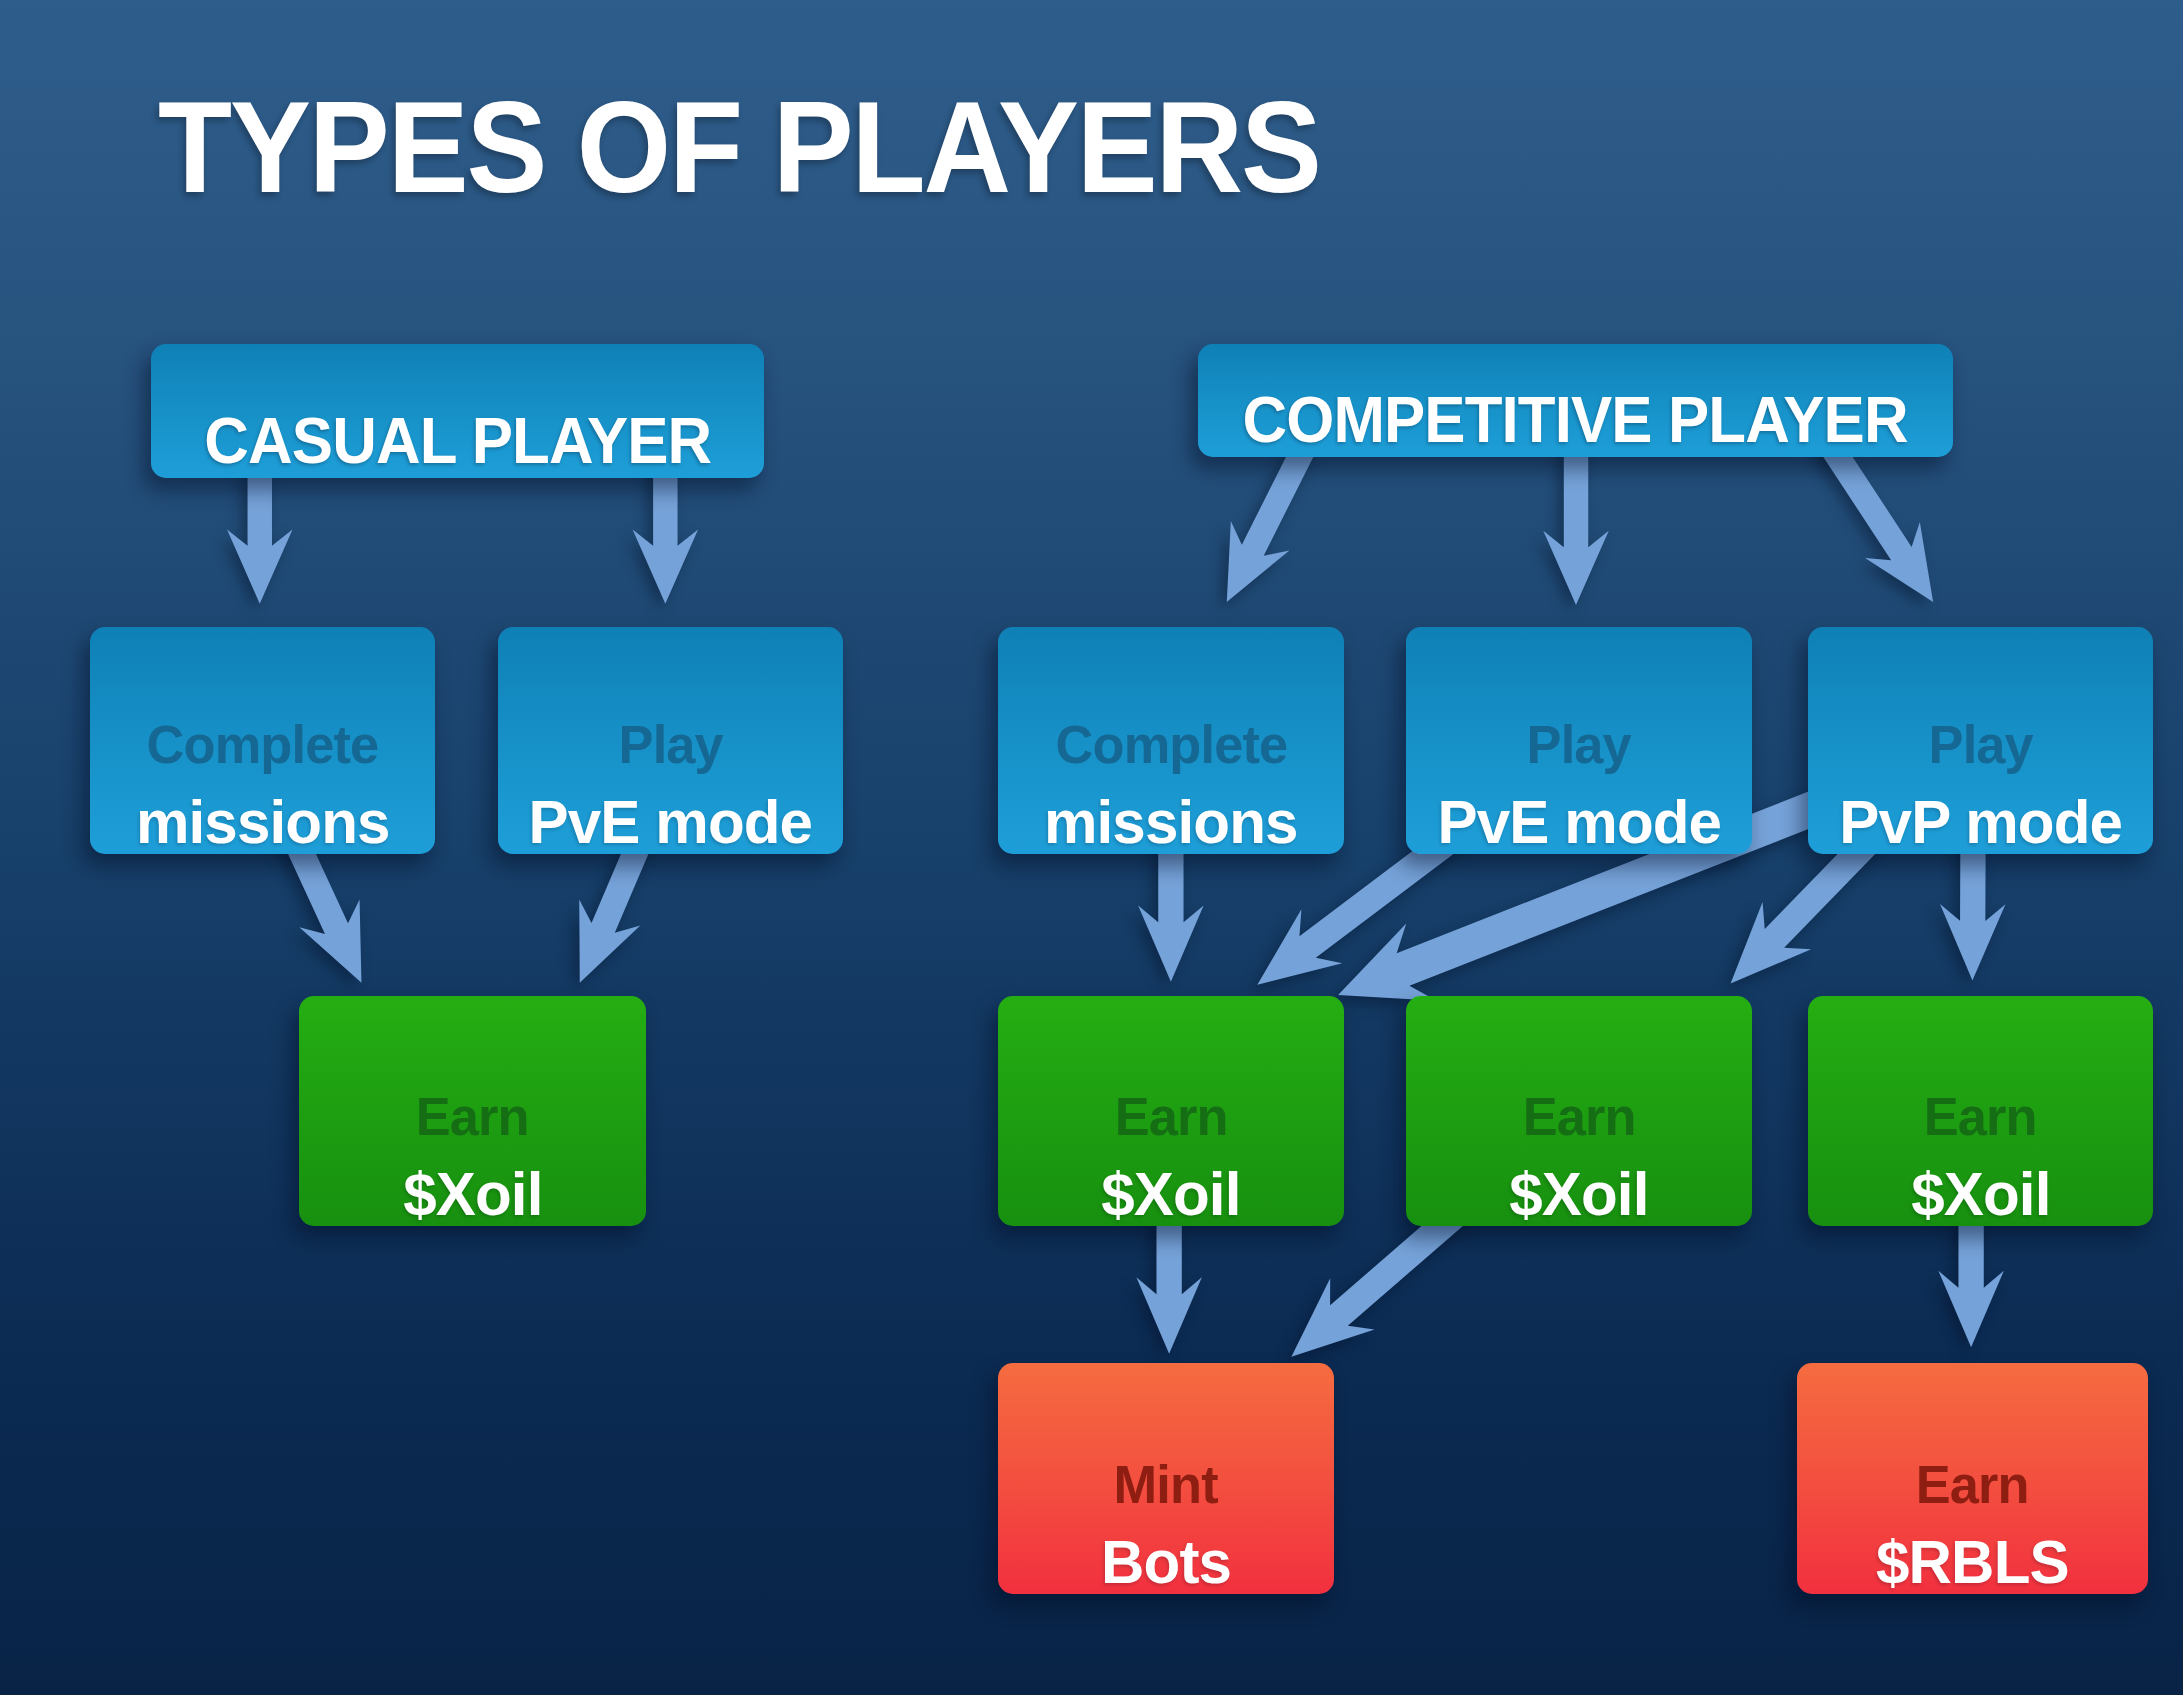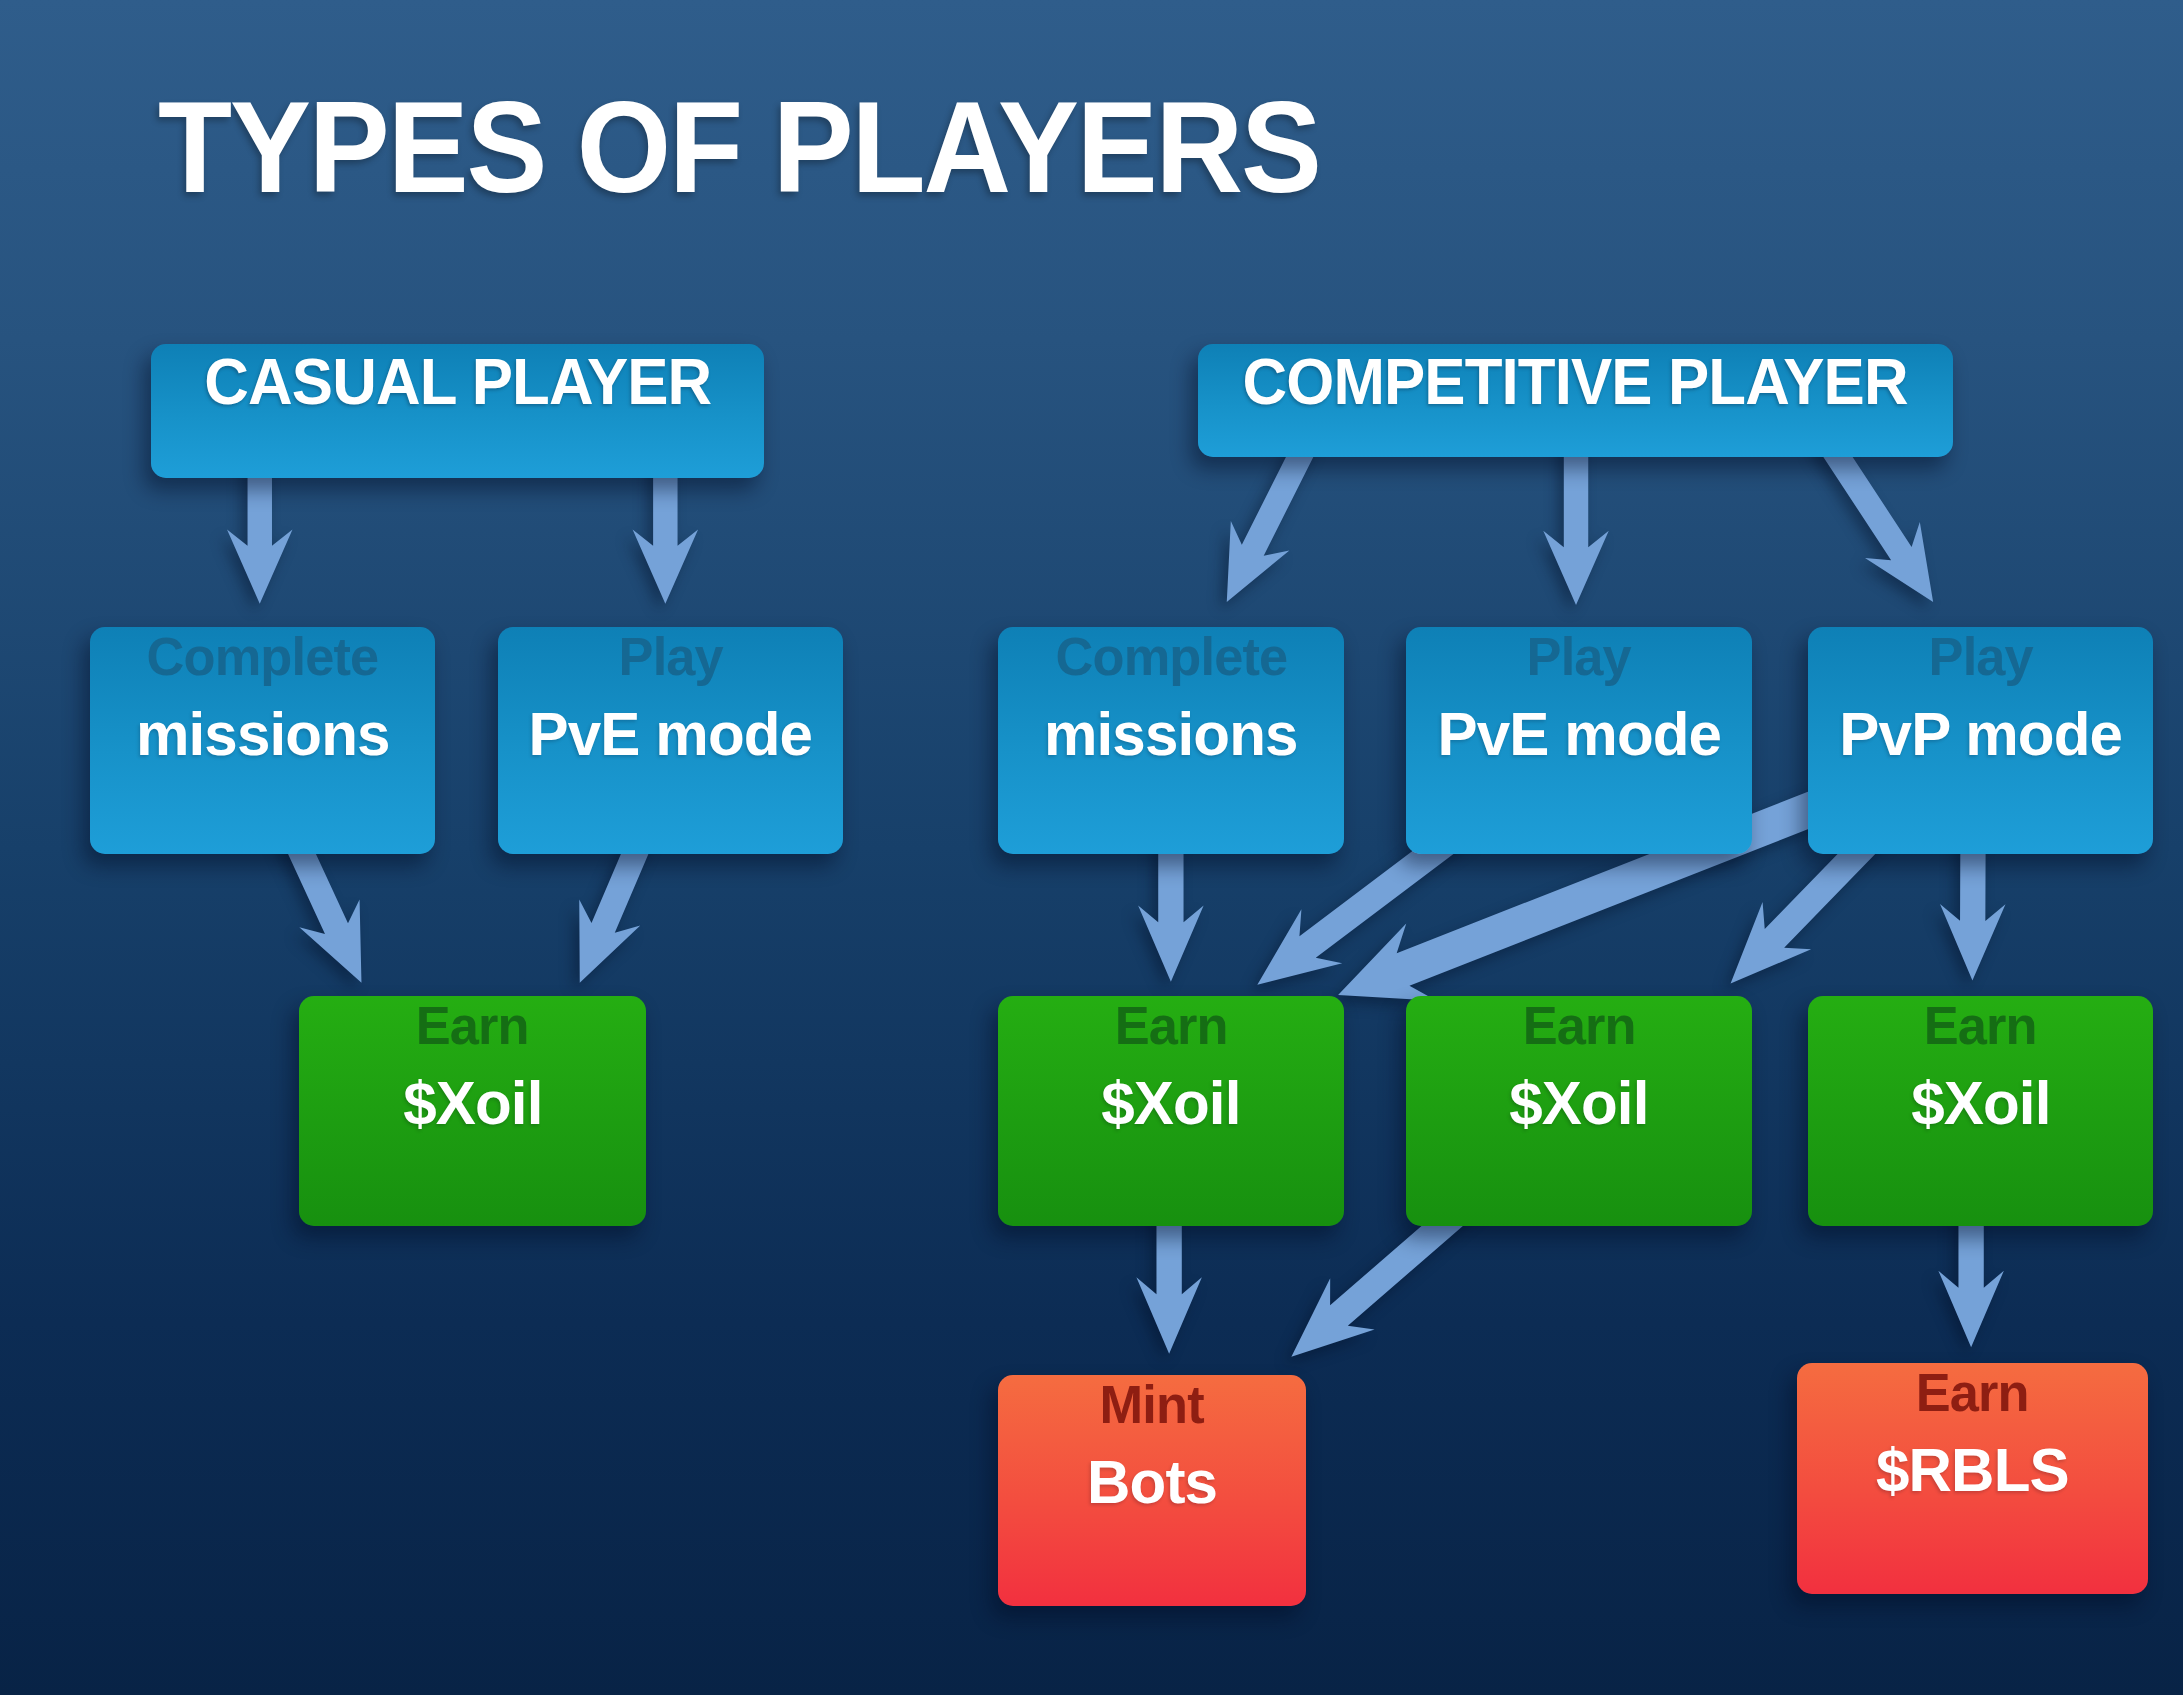--- a/index.html
+++ b/index.html
@@ -19,21 +19,21 @@
     letter-spacing:-2.2px;white-space:nowrap;
     transform:scaleX(.94);transform-origin:left top;
     text-shadow:-2.6px 3.9px 6.1px rgba(0,0,0,.28);
   }
   .arrows{
     position:absolute;left:0;top:0;width:2230px;height:1696px;z-index:1;
     filter:drop-shadow(-5.2px 7.9px 7px rgba(0,10,32,.38));
   }
   .node{
     position:absolute;z-index:2;border-radius:15px;
-    display:flex;flex-direction:column;align-items:center;justify-content:flex-start;
+    display:flex;flex-direction:column;align-items:center;justify-content:flex-end;
     box-shadow:-6.1px 11.4px 20px rgba(3,12,34,.45);
   }
   .blue{background:linear-gradient(180deg,#0E80B6 0%,#1792C9 55%,#1E9ED8 100%);}
   .green{background:linear-gradient(180deg,#25AE12 0%,#1D9D11 55%,#17900F 100%);}
   .red{background:linear-gradient(180deg,#F56C40 0%,#F34D3F 55%,#F2303F 100%);}
   .header-label{
     font-size:65px;font-weight:bold;color:#FFFFFF;letter-spacing:-0.9px;
     white-space:nowrap;transform:scaleX(.95);
     text-shadow:-1.3px 2.2px 3.5px rgba(0,0,20,.25);
   }
@@ -108,21 +108,21 @@
         <div class="l2">$Xoil</div>
       </div>
       <div class="node green" style="left: 1406px; top: 996px; width: 346px; height: 230px;">
         <div class="l1">Earn</div>
         <div class="l2">$Xoil</div>
       </div>
       <div class="node green" style="left: 1808px; top: 996px; width: 345px; height: 230px;">
         <div class="l1">Earn</div>
         <div class="l2">$Xoil</div>
       </div>
-      <div class="node red" style="left: 998px; top: 1363px; width: 308px; height: 231px; margin-top: 12px;">
+      <div class="node red" style="left: 998px; top: 1363px; width: 336px; height: 231px;">
         <div class="l1">Mint</div>
         <div class="l2">Bots</div>
       </div>
       <div class="node red" style="left: 1797px; top: 1363px; width: 351px; height: 231px;">
         <div class="l1">Earn</div>
         <div class="l2">$RBLS</div>
       </div>
     </div>
 </div>
 

